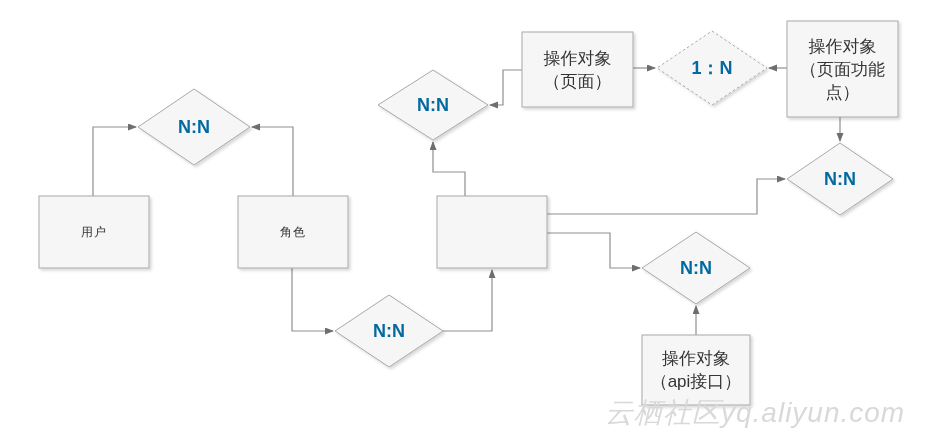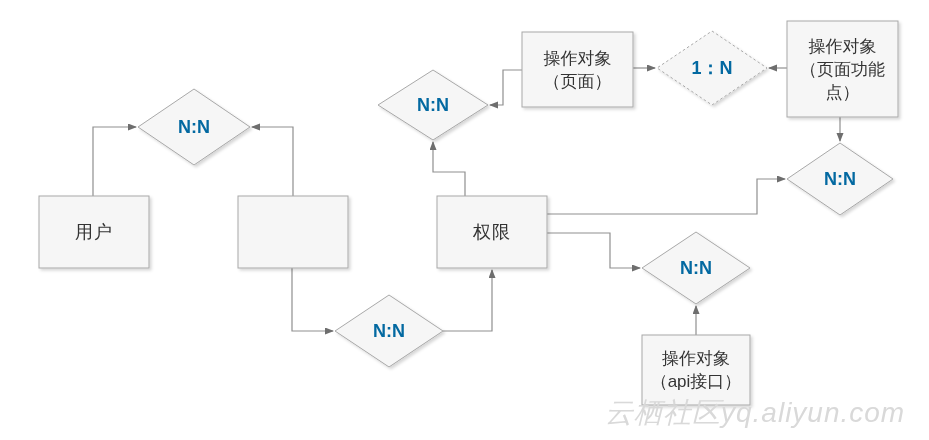--- a/index.html
+++ b/index.html
@@ -5,21 +5,21 @@
   html,body { margin:0; padding:0; background:#ffffff; }
   .canvas {
     position:relative; width:929px; height:440px; background:#ffffff;
     font-family:"Liberation Sans","DejaVu Sans",sans-serif; overflow:hidden;
   }
   .layer { position:absolute; left:0; top:0; }
   .lbl {
     position:absolute; display:flex; align-items:center; justify-content:center;
     text-align:center; color:#333333; white-space:pre-line; pointer-events:none;
   }
-  .entity { font-size:18px; letter-spacing:1px; }
+  .entity { font-size:12px; letter-spacing:1px; }
   .entity.multi { font-size:17px; line-height:23px; letter-spacing:0; }
   .rel { font-size:18px; font-weight:600; color:#0369a1; }
   .watermark {
     position:absolute; left:605px; top:394px; font-size:28px; color:#d9d9d9;
     letter-spacing:1px; white-space:nowrap;
     font-family:"Liberation Sans","DejaVu Sans",sans-serif;
     font-style:italic;
   }
 </style>
 </head>
@@ -65,21 +65,21 @@
       <polygon points="194,89 250,127 194,165 138,127"></polygon>
       <polygon points="433,70 488,105 433,140 378,105"></polygon>
       <polygon points="712,31 767,68 712,105 657,68" stroke-dasharray="2.5,2.5"></polygon>
       <polygon points="840,143 893,179 840,215 787,179"></polygon>
       <polygon points="696,232 750,268 696,304 642,268"></polygon>
       <polygon points="389,295 443,331 389,367 335,331"></polygon>
     </g>
   </svg>
 
   <div class="lbl entity" style="left:39px; top:196px; width:110px; height:72px;">用户</div>
-  <div class="lbl entity" style="left:437px; top:196px; width:110px; height:72px;">权限</div>
+  <div class="lbl entity" style="left:238px; top:196px; width:110px; height:72px;">角色</div>
   <div class="lbl entity multi" style="left:522px; top:32px; width:111px; height:75px;">操作对象
 （页面）</div>
   <div class="lbl entity multi" style="left:787px; top:21px; width:111px; height:96px;">操作对象
 （页面功能
 点）</div>
   <div class="lbl entity multi" style="left:642px; top:335px; width:108px; height:70px;">操作对象
 （api接口）</div>
 
   <div class="lbl rel" style="left:138px; top:89px; width:112px; height:76px;">N:N</div>
   <div class="lbl rel" style="left:378px; top:70px; width:110px; height:70px;">N:N</div>

